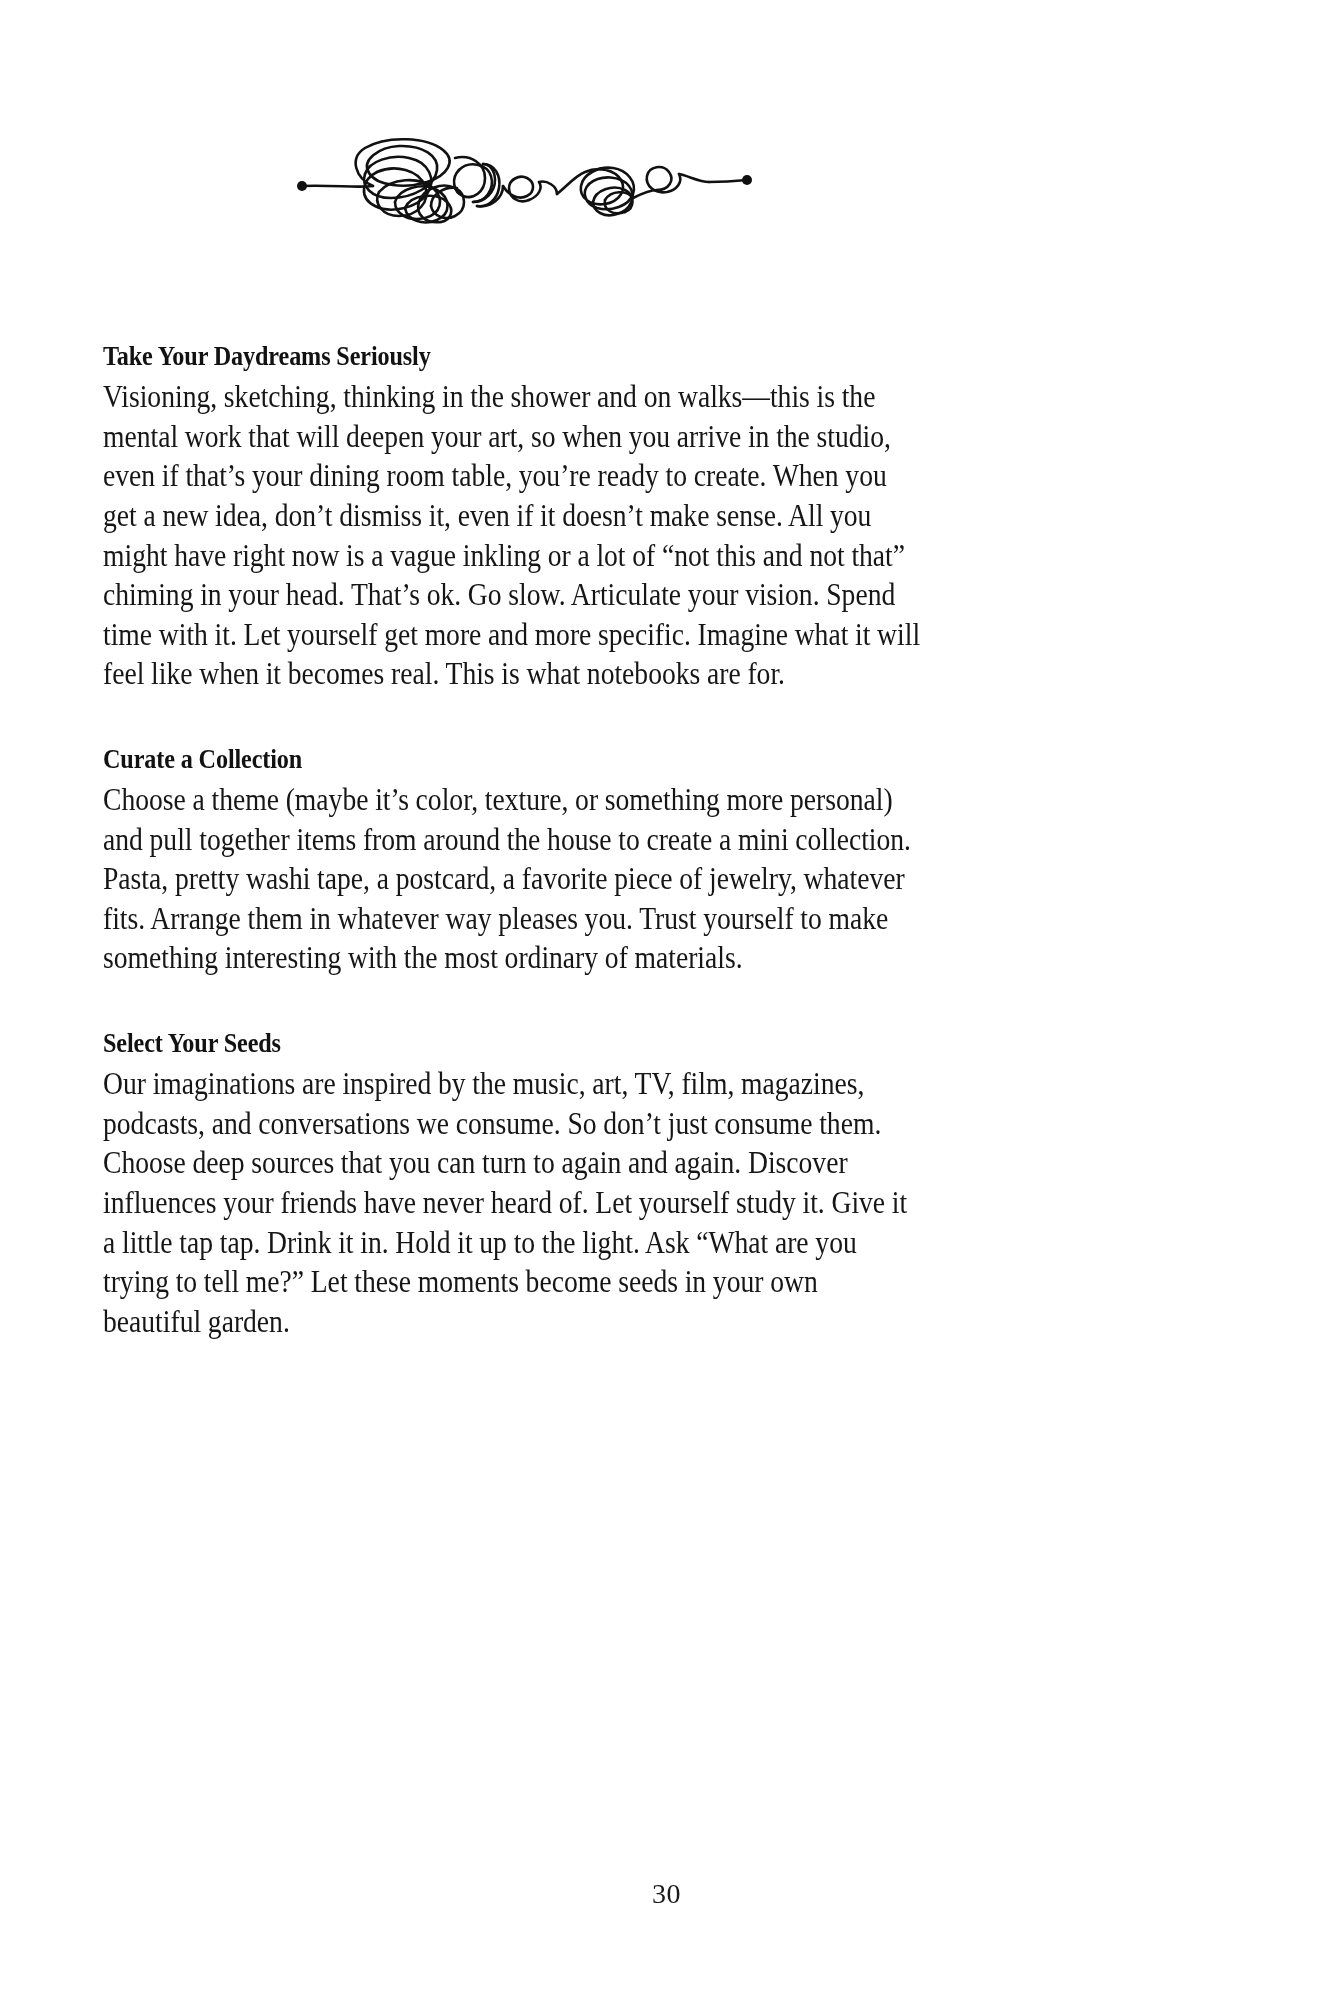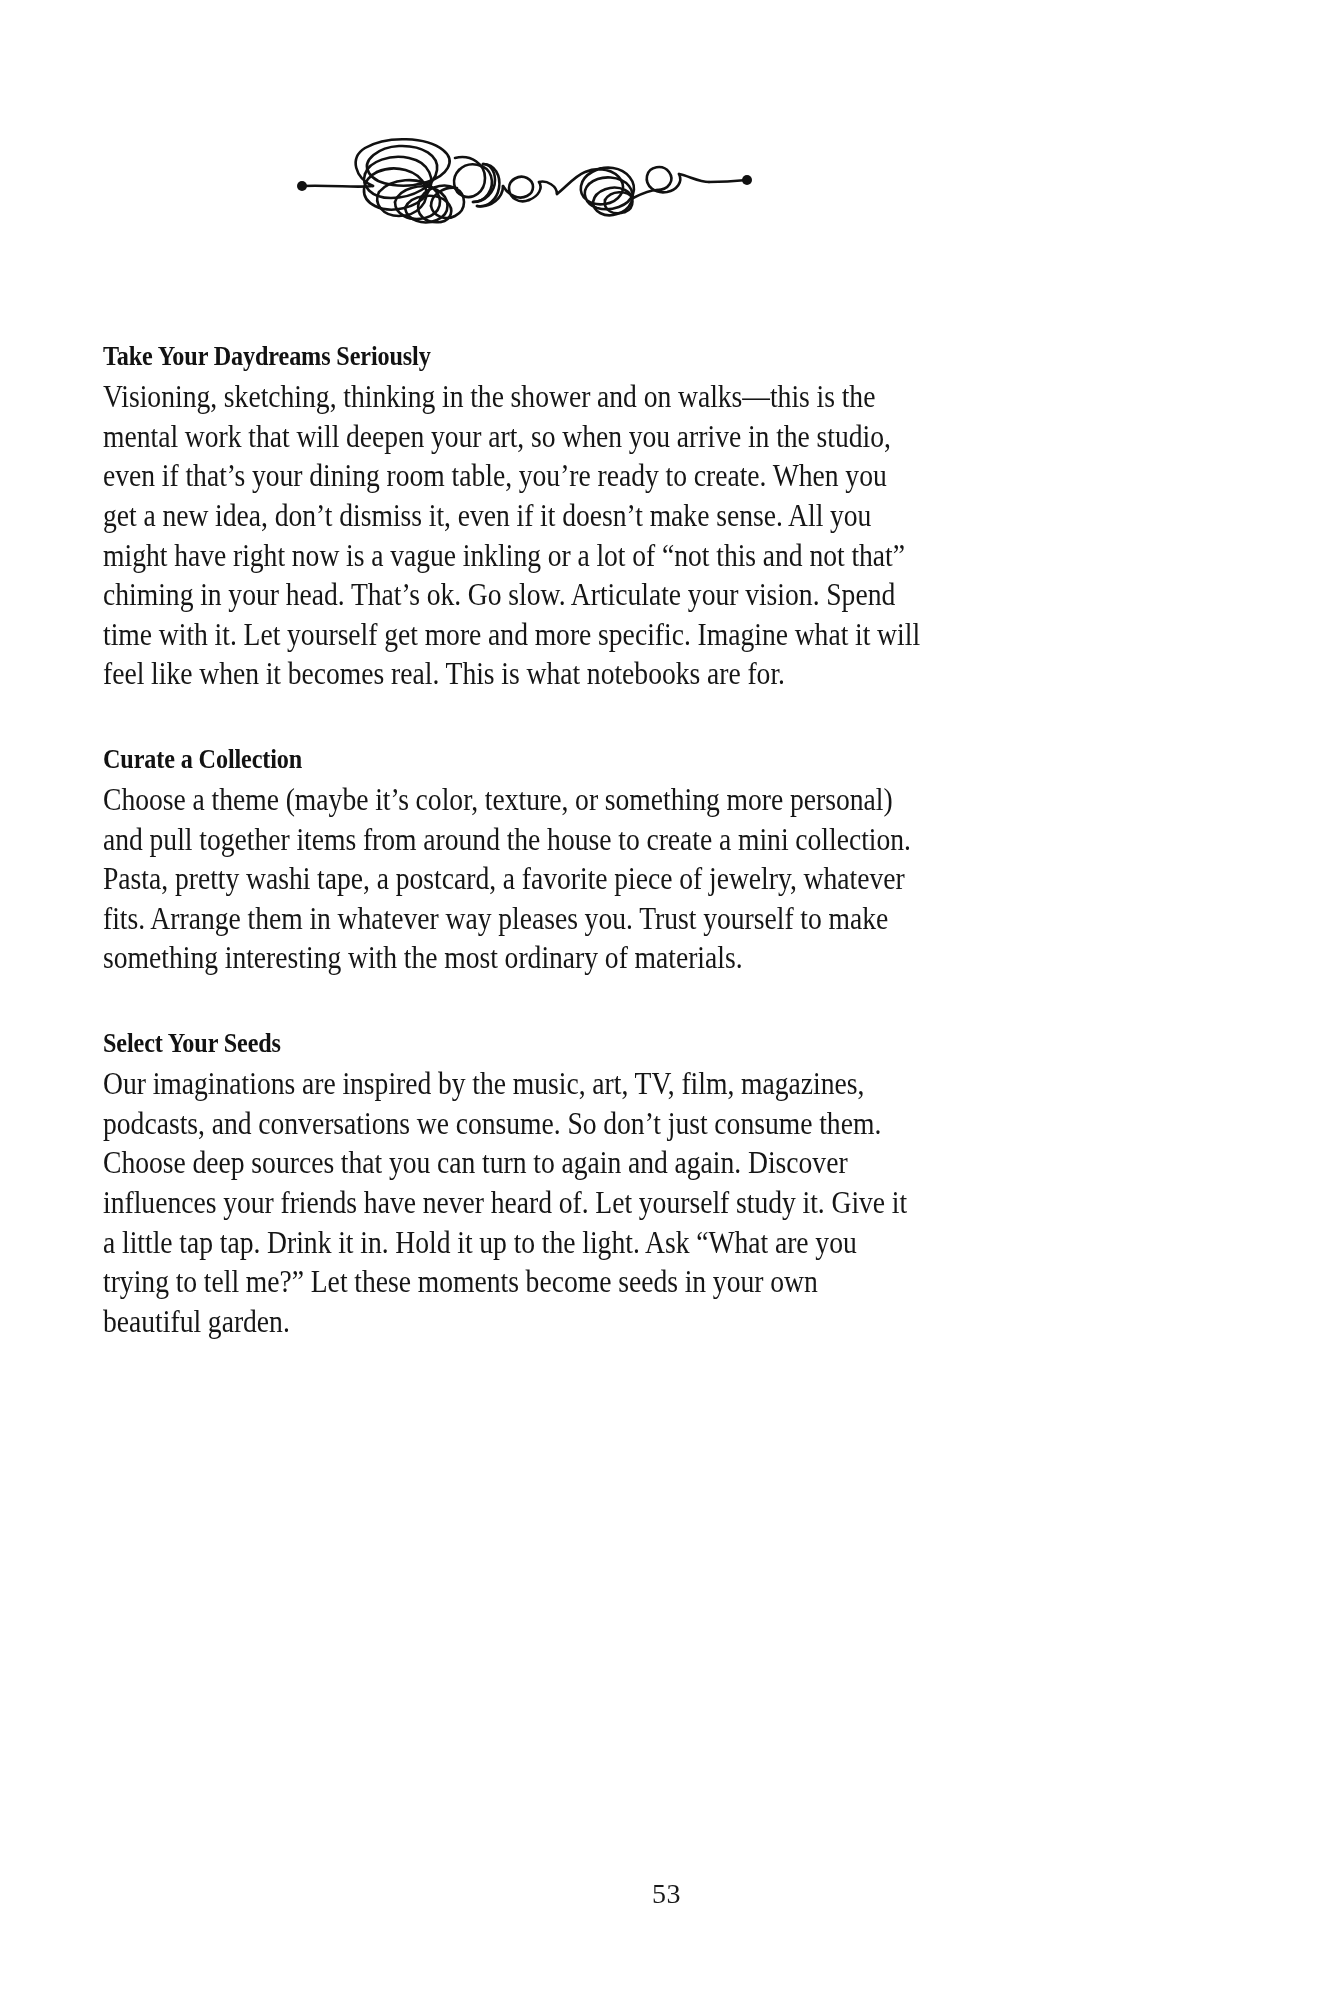--- a/index.html
+++ b/index.html
@@ -179,15 +179,15 @@
       <p class="body-text">Choose a theme (maybe it’s color, texture, or something more personal) and pull together items from around the house to create a mini collection. Pasta, pretty washi tape, a postcard, a favorite piece of jewelry, whatever fits. Arrange them in whatever way pleases you. Trust yourself to make something interesting with the most ordinary of materials.</p>
     </section>
 
     <section class="section">
       <h2 class="section-heading">Select Your Seeds</h2>
       <p class="body-text">Our imaginations are inspired by the music, art, TV, film, magazines, podcasts, and conversations we consume. So don’t just consume them. Choose deep sources that you can turn to again and again. Discover influences your friends have never heard of. Let yourself study it. Give it a little tap tap. Drink it in. Hold it up to the light. Ask “What are you trying to tell me?” Let these moments become seeds in your own beautiful garden.</p>
     </section>
 
   </div>
 
-  <div class="folio">53</div>
+  <div class="folio">30</div>
 
 </div>
 
 </body></html>

